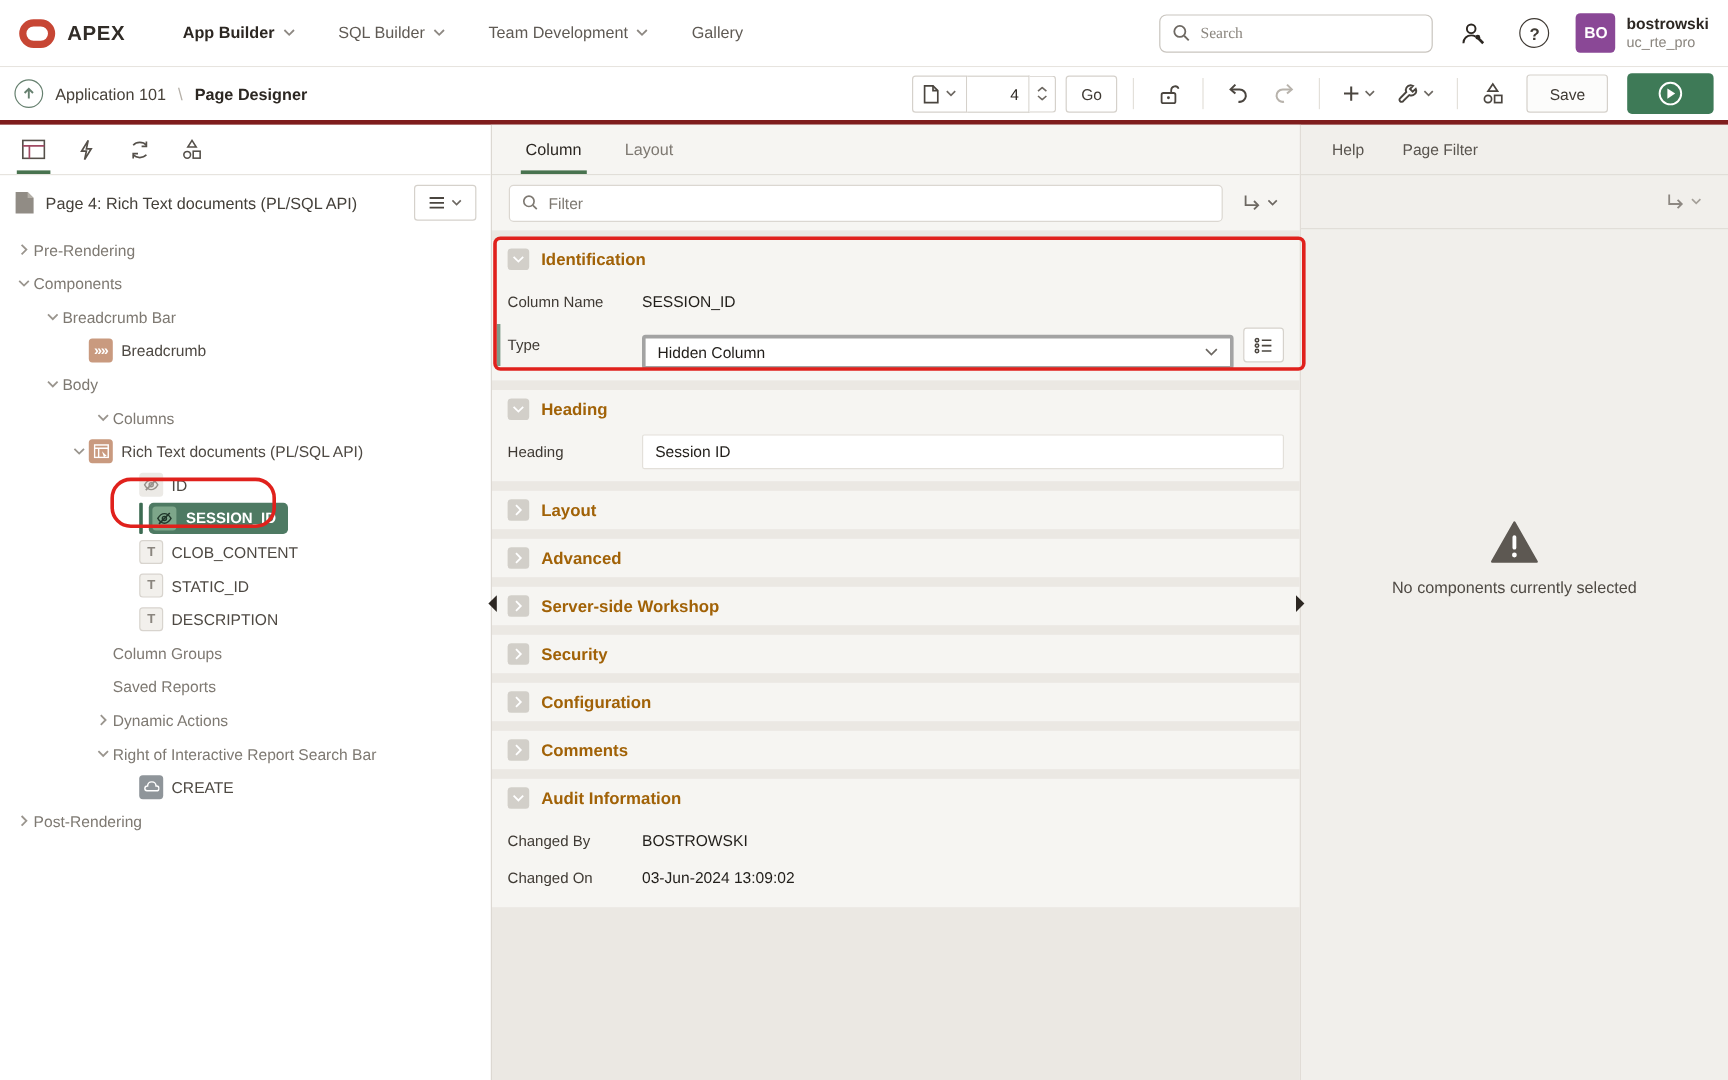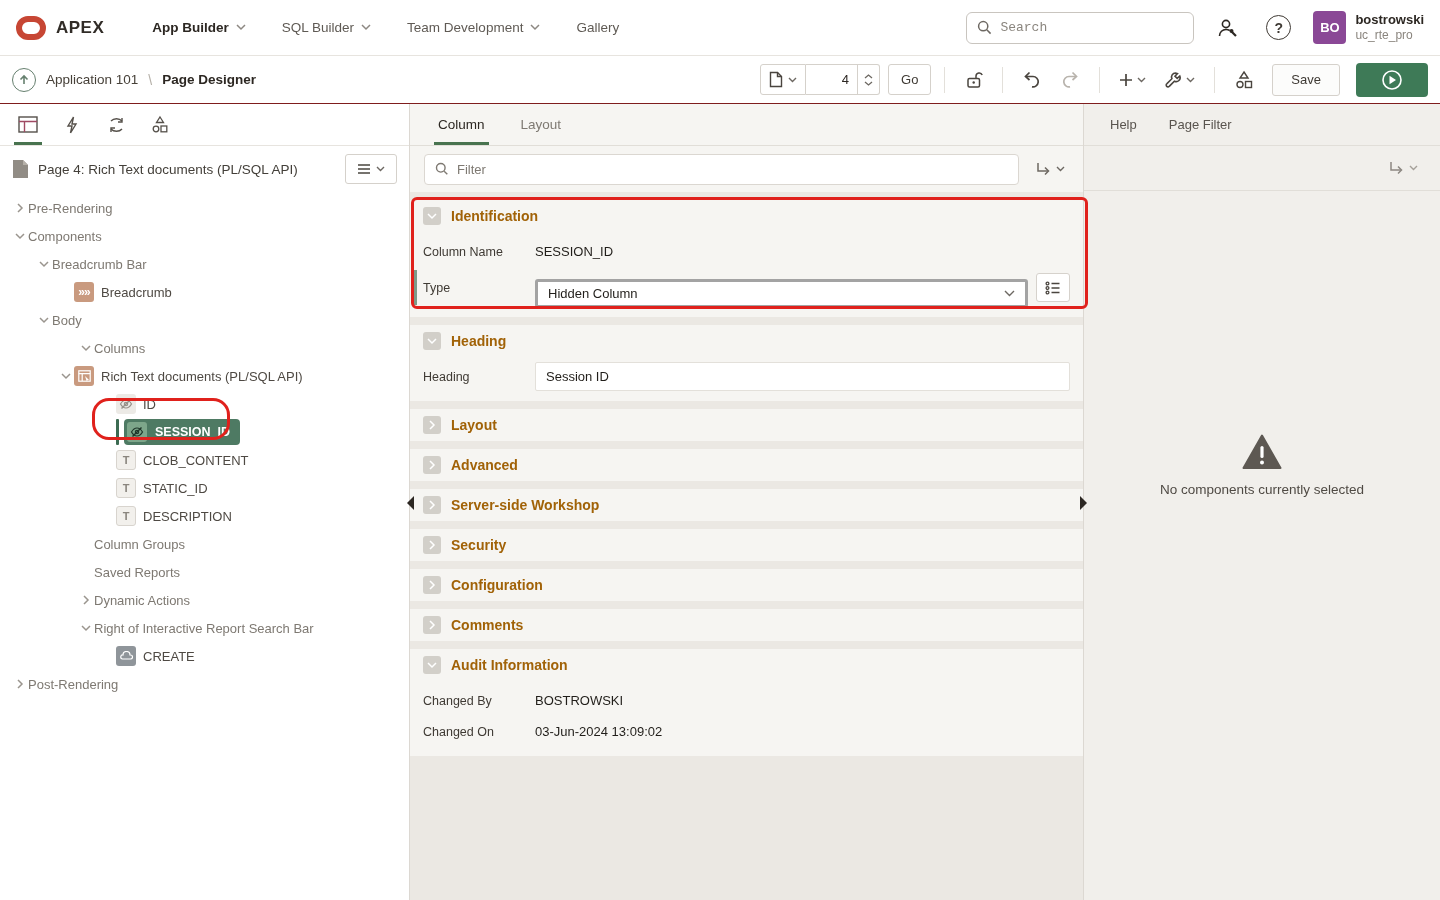--- a/index.html
+++ b/index.html
@@ -17,35 +17,35 @@
   .brand-o { width:30px; height:24px; border:6px solid #c74634; border-radius:12px; }
   .brand-name { font-weight:bold; font-size:17px; letter-spacing:.5px; color:#312c27; }
   .top-nav { display:flex; align-items:center; gap:8px; flex:1; }
   .nav-item { display:flex; align-items:center; gap:7px; padding:10px 14px;
     color:#5f5a54; font-size:13.5px; cursor:pointer; border-radius:4px;justify-content:space-between; }
   .nav-item.active { color:#2c2722; font-weight:bold; }
   .header-right { display:flex; align-items:center; gap:18px; }
   .search-box { display:flex; align-items:center; gap:8px; width:228px; height:32px;
     border:1px solid #c9c5bf; border-radius:6px; background:#fff; padding:0 10px; }
   .search-box input { border:none; outline:none; font-size:13px; flex:1; color:#000000;
-    font-family:Liberation Mono, monospace; background:transparent; }
+    font-family:Liberation Serif, serif; background:transparent; }
   .search-box input::placeholder { color:#8a857e; }
   .icon-btn { background:none; border:none; cursor:pointer; display:flex; align-items:center;
     justify-content:center; padding:4px; }
   .help-circle { width:25px; height:25px; border:1.6px solid #3f3a34; border-radius:50%;
     display:flex; align-items:center; justify-content:center; font-size:14px; font-weight:bold; color:#3f3a34; }
   .user-chip { display:flex; align-items:center; gap:9px; cursor:pointer; }
   .avatar { width:33px; height:33px; background:#8a4896; color:#fff; border-radius:4px;
     display:flex; align-items:center; justify-content:center; font-weight:bold; font-size:13px; }
   .user-meta { line-height:1.25; }
   .user-name { font-weight:bold; font-size:13px; color:#2c2722; }
   .user-ws { font-size:12px; color:#8a857e; }
 
   
-  .pd-toolbar { height:48px; background:#fff; border-bottom:1px solid #7f1d1d;
+  .pd-toolbar { height:48px; background:#fff; border-bottom:4px solid #7f1d1d;
     display:flex; align-items:center; padding:0 12px; }
   .crumb { display:flex; align-items:center; gap:10px; flex:1; }
   .up-circle { width:24px; height:24px; border:1.6px solid #66806f; border-radius:50%;
     display:flex; align-items:center; justify-content:center; color:#66806f; cursor:pointer; }
   .crumb-app { font-size:13.5px; color:#474139; cursor:pointer; }
   .crumb-sep { color:#b5b0a8; font-size:14px; }
   .crumb-page { font-size:13.5px; font-weight:bold; color:#2c2722; }
   .pd-actions { display:flex; align-items:center; gap:6px; }
   .tb-sep { width:1px; height:26px; background:#e3e0da; margin:0 7px; }
   .tb-btn { height:31px; min-width:31px; background:#fff; border:none; border-radius:3px;

